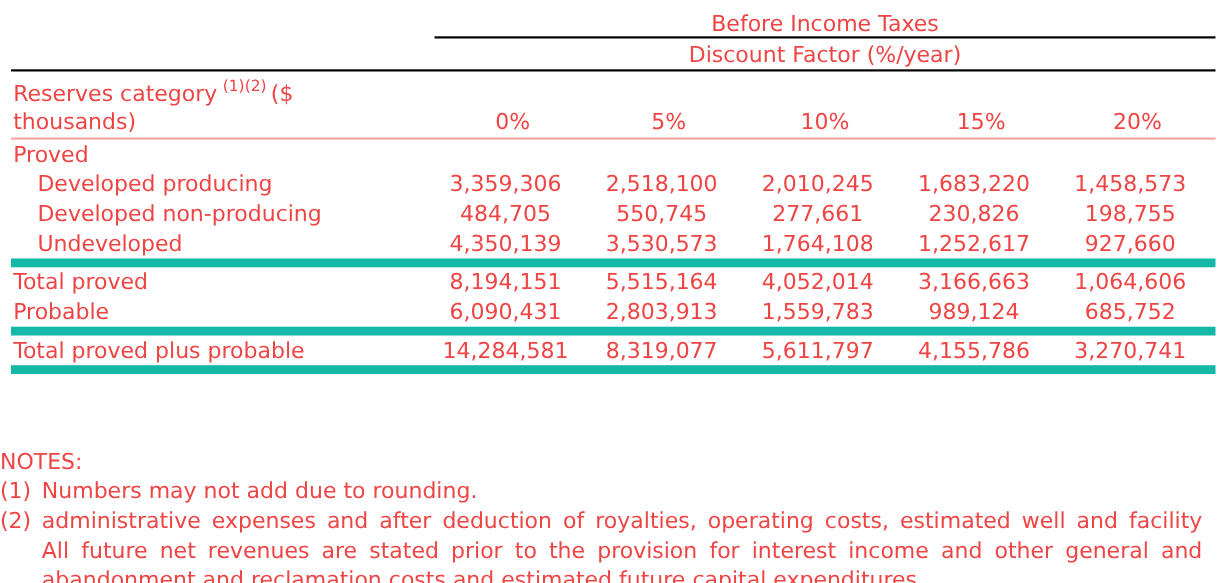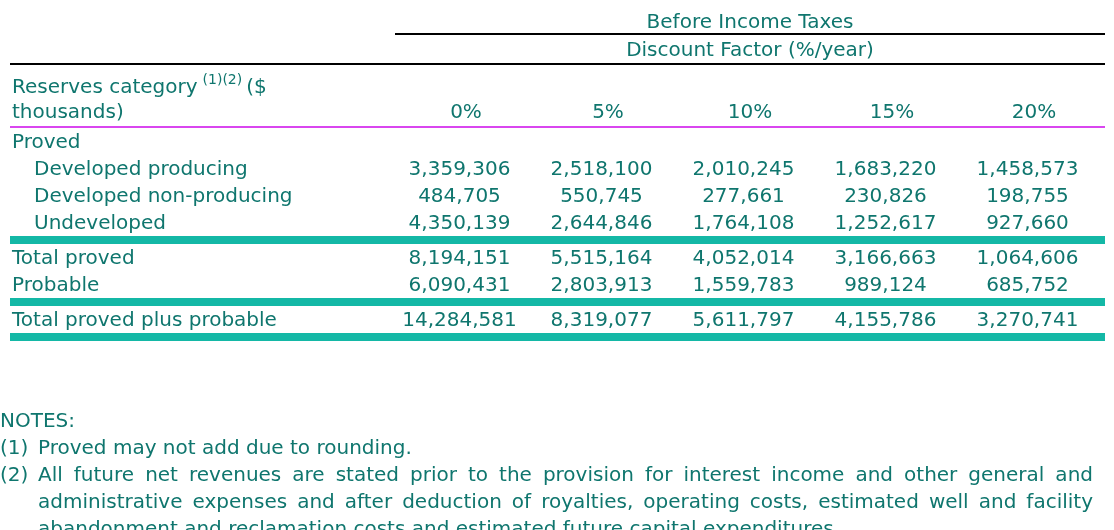--- a/index.html
+++ b/index.html
@@ -1,41 +1,41 @@
 <!DOCTYPE html>
 <html><head>
 <meta charset="utf-8">
 <style>
   * { margin:0; padding:0; box-sizing:border-box; }
   html,body { background:#ffffff; }
   .page {
     position:relative;
     width:1114px; height:530px;
     background:#ffffff;
-    color:#0f766e;
+    color:#ef4444;
     font-family:"DejaVu Sans", sans-serif;
     font-size:20px;
     overflow:hidden;
   }
   .tbl { margin-left:10px; width:1095px; padding-top:10px; }
 
   .band { margin-left:385px; width:710px; text-align:center; }
   .band1 { line-height:23px; border-bottom:2px solid #000; }
   .band2 { line-height:28px; }
   .rule-full { width:1095px; border-top:2px solid #000; height:0; }
 
   .grid-row {
     display:grid;
     grid-template-columns:385px repeat(5,142px);
   }
   .colhdr {
     align-items:end;
     line-height:25px;
     padding-top:3px; padding-bottom:2px;
-    border-bottom:2px solid #d946ef;
+    border-bottom:2px solid #fca5a5;
   }
   .colhdr .pct { text-align:center; }
   .label { padding-left:2px; }
   .label sup {
     font-size:14px;
     position:relative; top:-1px;
     vertical-align:super;
     margin:0 4px 0 5px;
   }
   .tr { line-height:27px; }
@@ -95,21 +95,21 @@
       <div class="num">484,705</div>
       <div class="num">550,745</div>
       <div class="num">277,661</div>
       <div class="num">230,826</div>
       <div class="num">198,755</div>
     </div>
 
     <div class="grid-row tr rule">
       <div class="label indent">Undeveloped</div>
       <div class="num">4,350,139</div>
-      <div class="num">2,644,846</div>
+      <div class="num">3,530,573</div>
       <div class="num">1,764,108</div>
       <div class="num">1,252,617</div>
       <div class="num">927,660</div>
     </div>
 
     <div class="grid-row tr">
       <div class="label">Total proved</div>
       <div class="num">8,194,151</div>
       <div class="num">5,515,164</div>
       <div class="num">4,052,014</div>
@@ -135,26 +135,26 @@
       <div class="num">3,270,741</div>
     </div>
 
   </div>
 
   <div class="notes">
     <div>NOTES:</div>
 
     <div class="note">
       <div class="note-marker">(1)</div>
-      <div class="note-text">Proved may not add due to rounding.</div>
+      <div class="note-text">Numbers may not add due to rounding.</div>
     </div>
 
     <div class="note">
       <div class="note-marker">(2)</div>
       <div class="note-text">
+        <div class="jline">administrative expenses and after deduction of royalties, operating costs, estimated well and facility</div>
         <div class="jline">All future net revenues are stated prior to the provision for interest income and other general and</div>
-        <div class="jline">administrative expenses and after deduction of royalties, operating costs, estimated well and facility</div>
         <div>abandonment and reclamation costs and estimated future capital expenditures.</div>
       </div>
     </div>
   </div>
 
 </div>
 
 </body></html>

